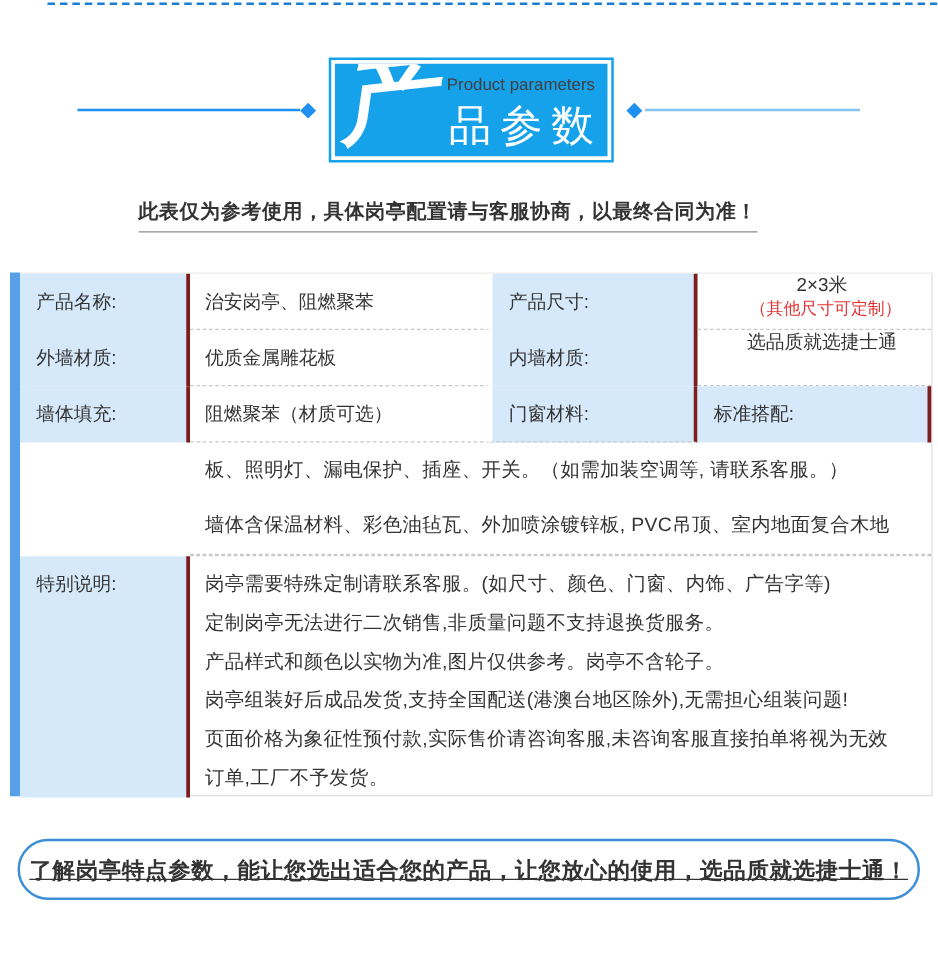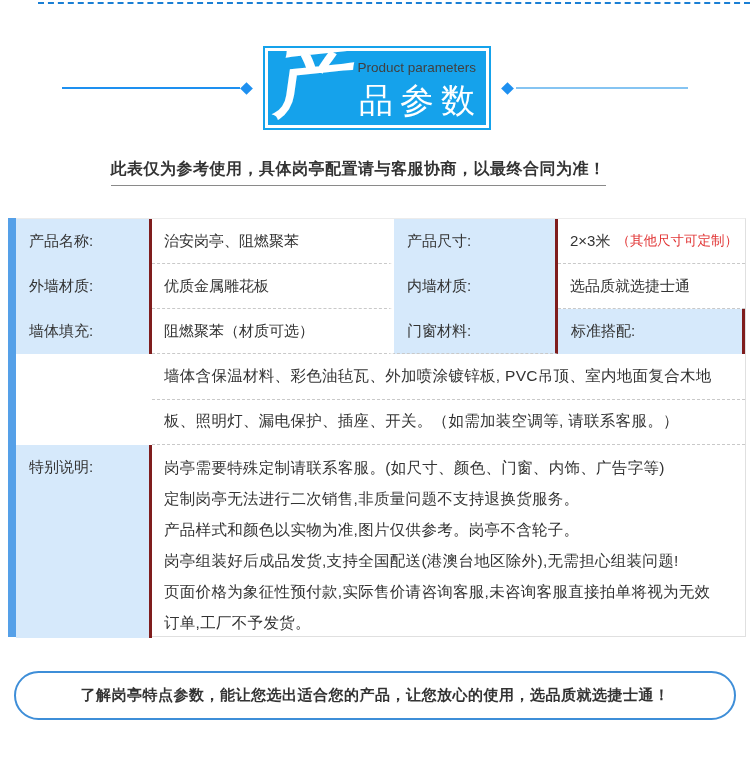--- a/index.html
+++ b/index.html
@@ -26,32 +26,32 @@
   .notice span { display:inline-block; font-size:16px; font-weight:bold; color:#333; padding-bottom:5px; border-bottom:1px solid #8a8a8a; letter-spacing:0.5px; }
 
   
   .spec-table { position:absolute; top:218px; left:8px; width:737px; height:419px; display:flex; }
   .accent-bar { width:8px; background:#55a0e8; flex:none; }
   .grid { flex:1; display:grid; grid-template-columns:136px 240px 166px 187px; grid-template-rows:45px 45px 45px 91px 193px; border-top:1px solid #ececec; border-right:1px solid #e0e0e0; border-bottom:1px solid #e0e0e0; }
   .lbl { background:#d6e9fb; display:flex; align-items:center; padding-left:13px; font-size:15px; color:#333; border-right:3px solid #7f1d1d; }
   .lbl.top { align-items:flex-start; padding-top:13px; }
   .lbl2 { border-left:2px solid #fff; }
   .val { display:flex; align-items:center; padding-left:12px; font-size:15px; color:#333; border-right:3px solid #fff; }
-  .val.last { border-right:none; }
+  .val.last { border-right:none;flex-direction:column; }
   .dash-b { border-bottom:1px dashed #c9c9c9; }
   .red-note { color:#e13333; font-size:13.5px; margin-left:6px; }
   .wide { grid-column:2 / 5; display:flex; flex-direction:column; }
   .wide .wline { flex:1; display:flex; align-items:center; padding-left:12px; font-size:15.5px; color:#333; letter-spacing:0.3px; }
   .wide .wline.sep { border-bottom:1px dashed #c9c9c9; }
   .special { grid-column:2 / 5; padding:7px 0 0 12px; }
   .special .sline { font-size:15.5px; color:#333; line-height:31px; letter-spacing:0.3px; }
 
   
   .banner { position:absolute; top:671px; left:14px; width:722px; height:49px; border:2px solid #3e8ed8; border-radius:27px; display:flex; align-items:center; justify-content:center; background:#fff; }
-  .banner span { font-size:15px; font-weight:bold; color:#333; letter-spacing:0.5px; }
+  .banner span { font-size:18px; font-weight:bold; color:#333; letter-spacing:0.5px;text-decoration:underline; }
 </style>
 </head>
 <body>
 
 <div class="top-dash"></div>
 
 <div class="title-wrap">
   <div class="flank-line-left"></div>
   <div class="diamond d-left"></div>
   <div class="title-box">
@@ -85,22 +85,22 @@
     <div class="val dash-b">优质金属雕花板</div>
     <div class="lbl lbl2">内墙材质:</div>
     <div class="val last dash-b">选品质就选捷士通</div>
 
     <div class="lbl">墙体填充:</div>
     <div class="val dash-b">阻燃聚苯（材质可选）</div>
     <div class="lbl lbl2 dash-b">门窗材料:</div>
 
     <div class="lbl top">标准搭配:</div>
     <div class="wide dash-b">
+      <div class="wline">板、照明灯、漏电保护、插座、开关。（如需加装空调等, 请联系客服。）</div>
       <div class="wline sep">墙体含保温材料、彩色油毡瓦、外加喷涂镀锌板, PVC吊顶、室内地面复合木地</div>
-      <div class="wline">板、照明灯、漏电保护、插座、开关。（如需加装空调等, 请联系客服。）</div>
     </div>
 
     <div class="lbl top">特别说明:</div>
     <div class="special">
       <div class="sline">岗亭需要特殊定制请联系客服。(如尺寸、颜色、门窗、内饰、广告字等)</div>
       <div class="sline">定制岗亭无法进行二次销售,非质量问题不支持退换货服务。</div>
       <div class="sline">产品样式和颜色以实物为准,图片仅供参考。岗亭不含轮子。</div>
       <div class="sline">岗亭组装好后成品发货,支持全国配送(港澳台地区除外),无需担心组装问题!</div>
       <div class="sline">页面价格为象征性预付款,实际售价请咨询客服,未咨询客服直接拍单将视为无效</div>
       <div class="sline">订单,工厂不予发货。</div>

